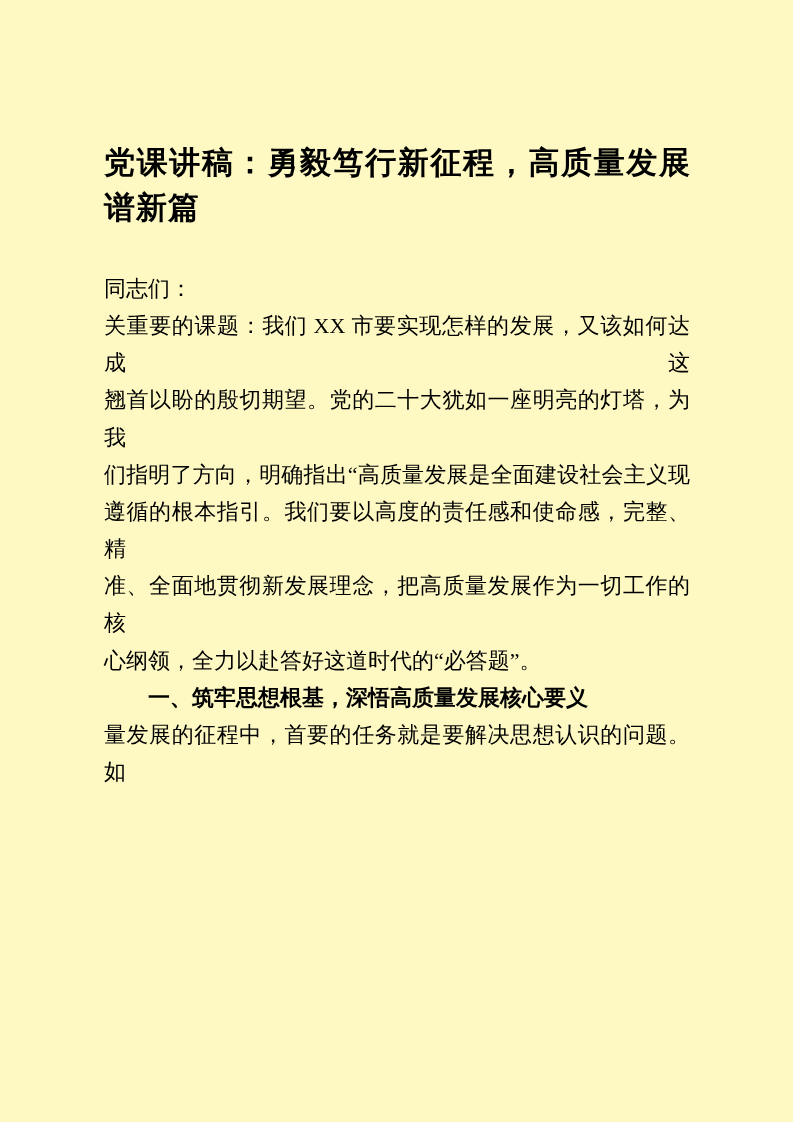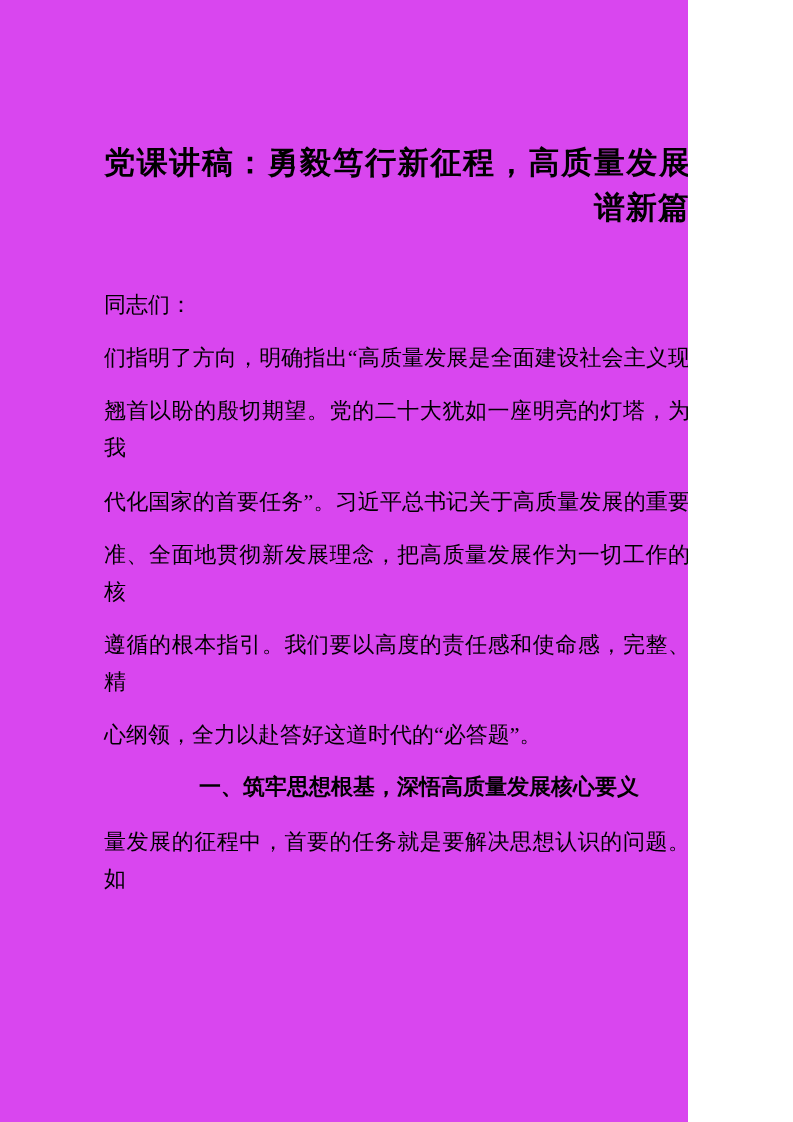--- a/index.html
+++ b/index.html
@@ -2,90 +2,88 @@
 <html><head>
 <meta charset="utf-8">
 <style>
   html, body {
     margin: 0;
     padding: 0;
     background: #ffffff;
   }
   .page {
     position: relative;
-    width: 688px;
+    width: 793px;
     height: 1122px;
-    background: #d946ef;
+    background: #fef9c3;
     color: #000000;
     overflow: hidden;
     font-family: "Liberation Serif", "DejaVu Serif", serif;
   }
   .title-block {
     position: absolute;
     top: 140px;
     left: 104px;
     width: 586px;
     font-family: "Liberation Sans", "DejaVu Sans", sans-serif;
     font-weight: 700;
     font-size: 31px;
     line-height: 45px;
     color: #000000;
   }
   .title-line-1 {
     text-align: justify;
     text-align-last: justify;
   }
   .title-line-2 {
-    text-align: right;
+    text-align: left;
     letter-spacing: 1px;
   }
   .doc-body {
     position: absolute;
     top: 270px;
     left: 104px;
     width: 586px;
     font-size: 22px;
     line-height: 37.16px;
     color: #000000;
   }
   .line {
     white-space: nowrap;
     text-align: left;
-    margin-top: 16px;
   }
   .line.justify {
     white-space: normal;
     text-align: justify;
     text-align-last: justify;
   }
   .line.indent {
     text-indent: 44px;
   }
   .line.bold {
     font-weight: 700;
-    font-family: Liberation Mono, monospace;
-    text-align: center;
+    font-family: Liberation Serif, serif;
   }
 </style>
 </head>
 <body>
 
 <div class="page">
 
   <div class="title-block">
     <div class="title-line-1">党课讲稿：勇毅笃行新征程，高质量发展</div>
     <div class="title-line-2">谱新篇</div>
   </div>
 
   <div class="doc-body">
 
   <div class="line">同志们：</div>
+      <div class="line justify">关重要的课题：我们 XX 市要实现怎样的发展，又该如何达成这</div>
+      <div class="line justify">翘首以盼的殷切期望。党的二十大犹如一座明亮的灯塔，为我</div>
       <div class="line justify">们指明了方向，明确指出“高质量发展是全面建设社会主义现</div>
-      <div class="line justify">翘首以盼的殷切期望。党的二十大犹如一座明亮的灯塔，为我</div>
-      <div class="line justify">代化国家的首要任务”。习近平总书记关于高质量发展的重要</div>
+      <div class="line justify">遵循的根本指引。我们要以高度的责任感和使命感，完整、精</div>
       <div class="line justify">准、全面地贯彻新发展理念，把高质量发展作为一切工作的核</div>
-      <div class="line justify">遵循的根本指引。我们要以高度的责任感和使命感，完整、精</div>
       <div class="line">心纲领，全力以赴答好这道时代的“必答题”。</div>
       <div class="line indent bold">一、筑牢思想根基，深悟高质量发展核心要义</div>
       <div class="line justify">量发展的征程中，首要的任务就是要解决思想认识的问题。如</div>
     </div>
 
 </div>
 
 </body></html>

